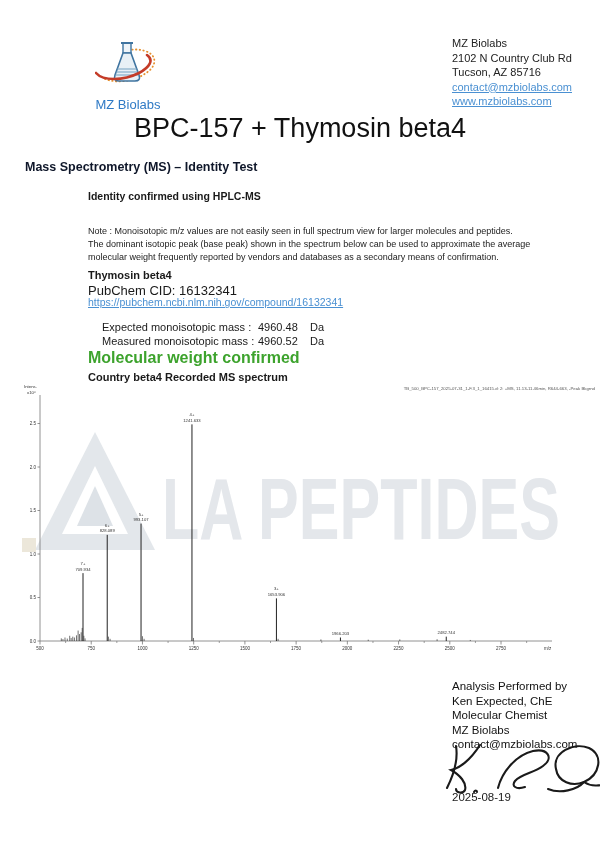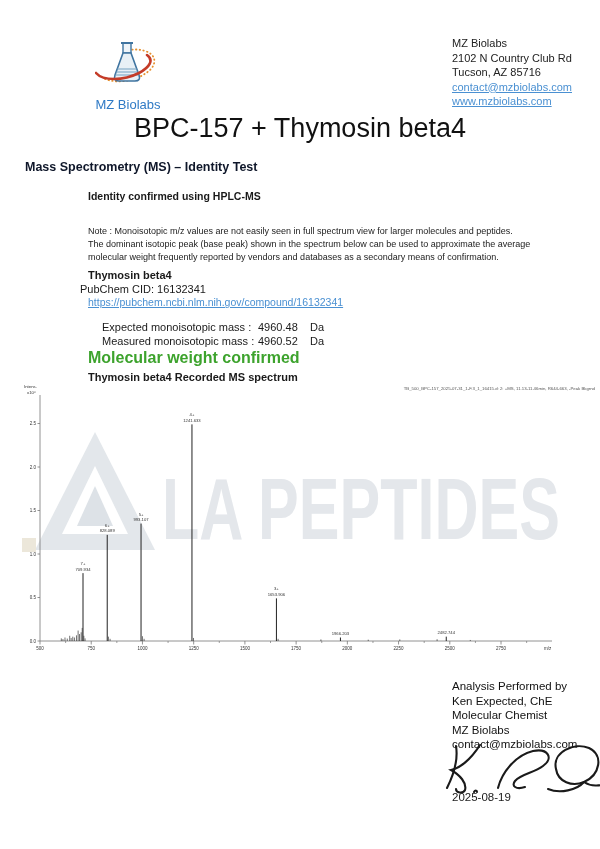--- a/index.html
+++ b/index.html
@@ -13,21 +13,21 @@
   .logo-text{font-size:13px;color:#2f7ac5;margin-top:1px;}
   .addr-block{left:452px;top:36px;font-size:11px;line-height:14.5px;color:#222;}
   .addr-block a{color:#4a90d2;text-decoration:underline;display:block;cursor:pointer;}
   
   .doc-title{left:0;top:113px;width:600px;text-align:center;font-size:27px;font-weight:500;color:#111;}
   .section-heading{left:25px;top:160px;font-size:12.5px;font-weight:bold;color:#0f172a;}
   .method-line1{left:88px;top:190px;font-size:10.5px;font-weight:bold;}
   .method-line2{left:88px;top:203px;font-size:10.5px;}
   .note-block{left:88px;top:225px;font-size:9px;line-height:13px;color:#222;width:460px;}
   .compound-name{left:88px;top:269px;font-size:11px;font-weight:bold;}
-  .compound-cid{left:80px;top:283px;font-size:11px;}
+  .compound-cid{left:88px;top:283px;font-size:13px;}
   .compound-link{left:88px;top:296px;font-size:10.5px;color:#4a90d2;text-decoration:underline;cursor:pointer;}
   .mass-row{left:88px;font-size:11px;width:340px;height:14px;}
   .mass-row .lbl{position:absolute;left:14px;top:0;}
   .mass-row .val{position:absolute;left:170px;top:0;}
   .mass-row .unit{position:absolute;left:222px;top:0;}
   .confirm-line{left:88px;top:349px;font-size:16px;font-weight:bold;color:#3da32d;}
   .spectrum-heading{left:88px;top:371px;font-size:11px;font-weight:bold;}
   .chart-wrap{left:22px;top:382px;width:575px;height:290px;}
   
   .footer-block{left:452px;top:679px;font-size:11.5px;line-height:14.5px;color:#111;}
@@ -88,21 +88,21 @@
     <span class="val">4960.48</span>
     <span class="unit">Da</span>
   </div>
   <div class="abs mass-row" style="top:335px;">
     <span class="lbl">Measured monoisotopic mass :</span>
     <span class="val">4960.52</span>
     <span class="unit">Da</span>
   </div>
   <div class="abs confirm-line">Molecular weight confirmed</div>
 
-  <div class="abs spectrum-heading">Thymosin beta4 Recorded MS spectrum</div>
+  <div class="abs spectrum-heading">Country beta4 Recorded MS spectrum</div>
 
   <div class="abs chart-wrap">
     <svg id="spectrum-svg" width="575" height="290" viewBox="0 0 575 290">
         <polygon points="73,50 13,168 133,168" fill="#e3e7eb"></polygon>
         <polygon points="73,84 40,152 106,152" fill="#ffffff"></polygon>
         <polygon points="73,104 55,144 91,144" fill="#dde2e7"></polygon>
         <rect x="0" y="156" width="14" height="14" fill="#ece7da"></rect>
         <text x="140" y="157" font-size="88" font-weight="bold" fill="#e4e7eb" font-family="&quot;Liberation Sans&quot;,sans-serif" textLength="398" lengthAdjust="spacingAndGlyphs">LA PEPTIDES</text>
         <text x="573" y="8" text-anchor="end" font-size="4.3" fill="#555" font-family="&quot;Liberation Sans&quot;,sans-serif">TB_500_BPC-157_2025-07-31_1-F.3_1_16415.d: 2: +MS, 11.13-11.46min, R644-663, -Peak Bkgrnd</text>
         <text x="2" y="6" font-size="4.3" fill="#333">Intens.</text>

